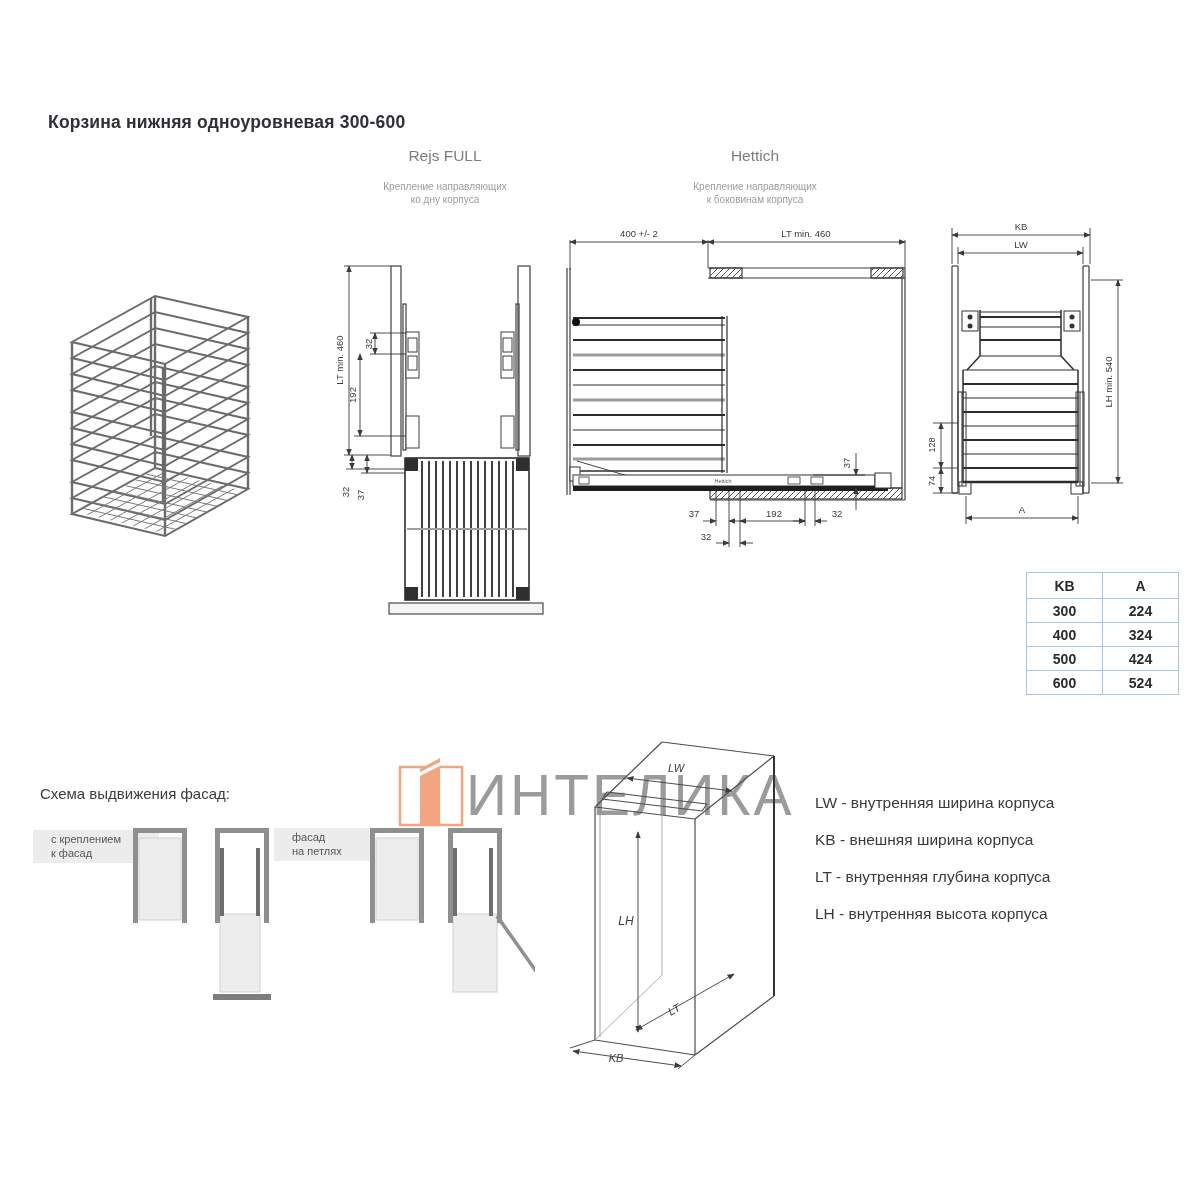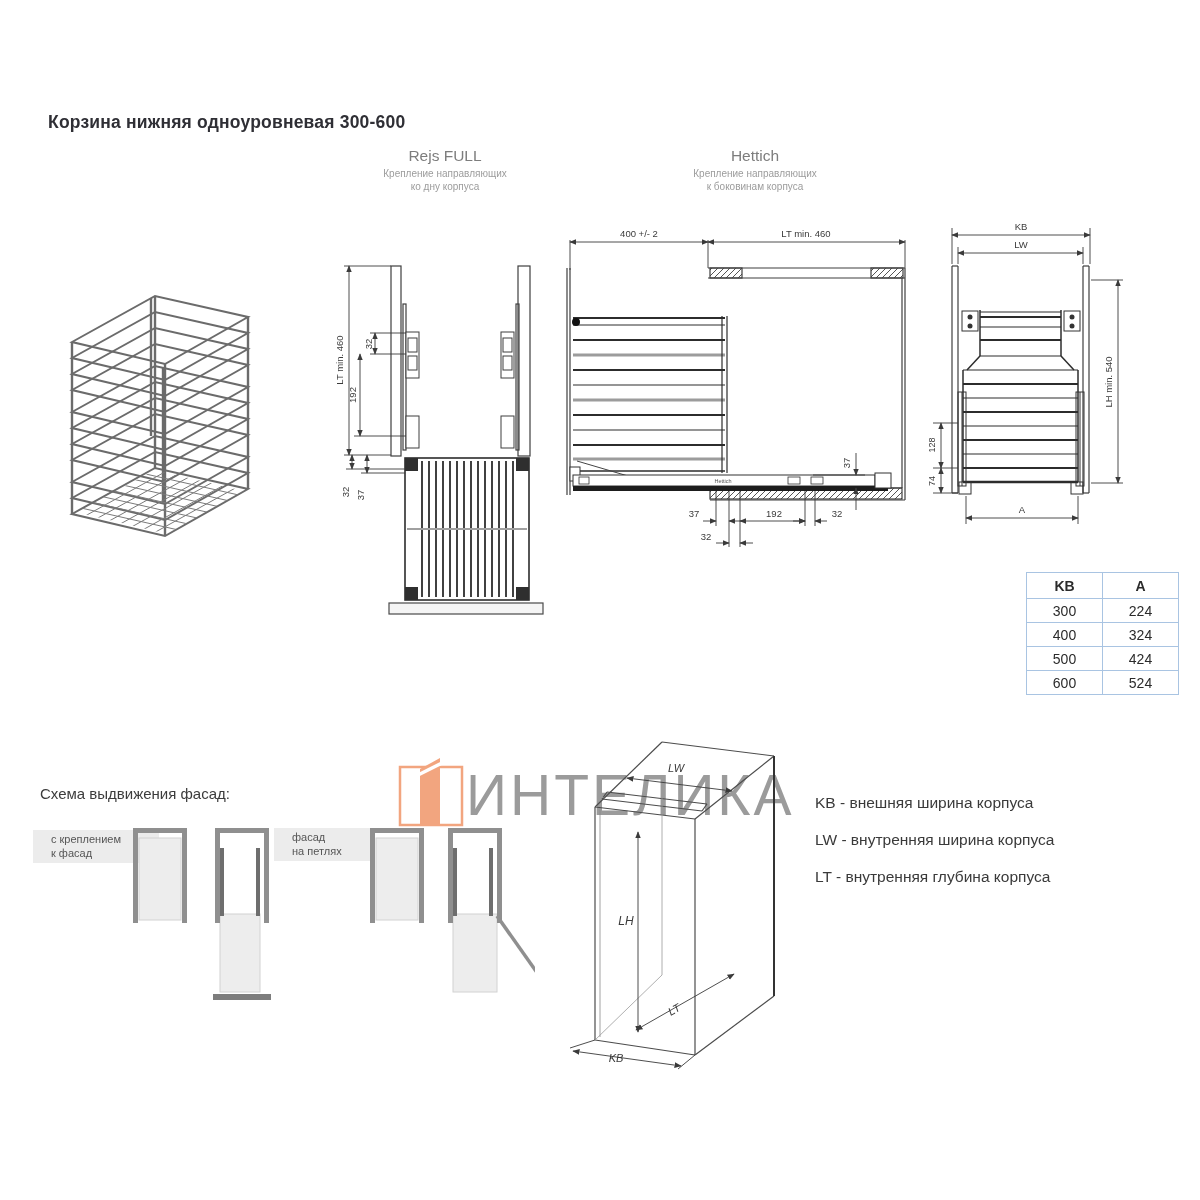--- a/index.html
+++ b/index.html
@@ -2,28 +2,28 @@
 <html><head>
 <meta charset="utf-8">
 <style>
   html,body{margin:0;padding:0;background:#fff;}
   #canvas{position:relative;width:1200px;height:1200px;background:#ffffff;overflow:hidden;
           font-family:"Liberation Sans","DejaVu Sans",sans-serif;color:#333;}
   .abs{position:absolute;}
   #title{left:48px;top:112px;font-size:17.5px;font-weight:bold;color:#2f2f35;letter-spacing:.2px;}
   .sys-head{width:250px;text-align:center;}
   .sys-name{font-size:15.5px;color:#7d7d7d;line-height:19px;}
-  .sys-sub{font-size:10px;color:#9c9c9c;line-height:12.5px;margin-top:3px;}
+  .sys-sub{font-size:10px;color:#9c9c9c;line-height:12.5px;margin-top:16px;}
   svg text{font-family:"Liberation Sans","DejaVu Sans",sans-serif;fill:#3a3a3a;}
   .dimtxt{font-size:9.5px;}
   .dimtxt-s{font-size:9px;}
   
   #spec-table{border-collapse:collapse;background:#fff;}
   #spec-table th,#spec-table td{border:1px solid #a9c4e2;width:71px;height:21px;
-     text-align:center;font-size:14px;color:#2b2b2b;padding:1px 2px;}
+     text-align:center;font-size:14px;color:#2b2b2b;padding:1px 2px;font-weight:bold;}
   #spec-table th{font-weight:bold;height:23px;}
   
   #schema-heading{left:40px;top:785px;font-size:15px;color:#3c3c3c;}
   .tag{background:#ececec;color:#555;font-size:11px;line-height:13.5px;padding:3px 18px;}
   #legend{left:815px;top:784px;}
   .legend-item{font-size:15.5px;color:#3a3a3a;line-height:37px;white-space:nowrap;}
   #brand-text{left:466px;top:763px;font-size:57px;font-weight:normal;color:#9b9b9b;
      letter-spacing:3px;line-height:64px;z-index:1;}
   .z2{z-index:2;}
 </style>
@@ -435,18 +435,19 @@
       <line x1="145" y1="333" x2="128" y2="347"></line>
       <line x1="23" y1="329" x2="131" y2="344" marker-start="url(#arr)" marker-end="url(#arr)"></line>
     </g>
     <text x="126" y="50" font-size="11" font-style="italic" text-anchor="middle">LW</text>
     <text x="76" y="203" font-size="12" font-style="italic" text-anchor="middle">LH</text>
     <text transform="translate(126,291) rotate(-30)" font-size="11" font-style="italic" text-anchor="middle">LT</text>
     <text x="66" y="340" font-size="11" font-style="italic" text-anchor="middle">KB</text>
   </svg>
 
   <div class="abs" id="legend">
+    <div class="legend-item">LW - внутренняя ширина корпуса</div>
     <div class="legend-item">KB - внешняя ширина корпуса</div>
-    <div class="legend-item">LW - внутренняя ширина корпуса</div>
     <div class="legend-item">LT - внутренняя глубина корпуса</div>
+    <div class="legend-item">LH - внутренняя высота корпуса</div>
   </div>
 
 </div>
 
 </body></html>

